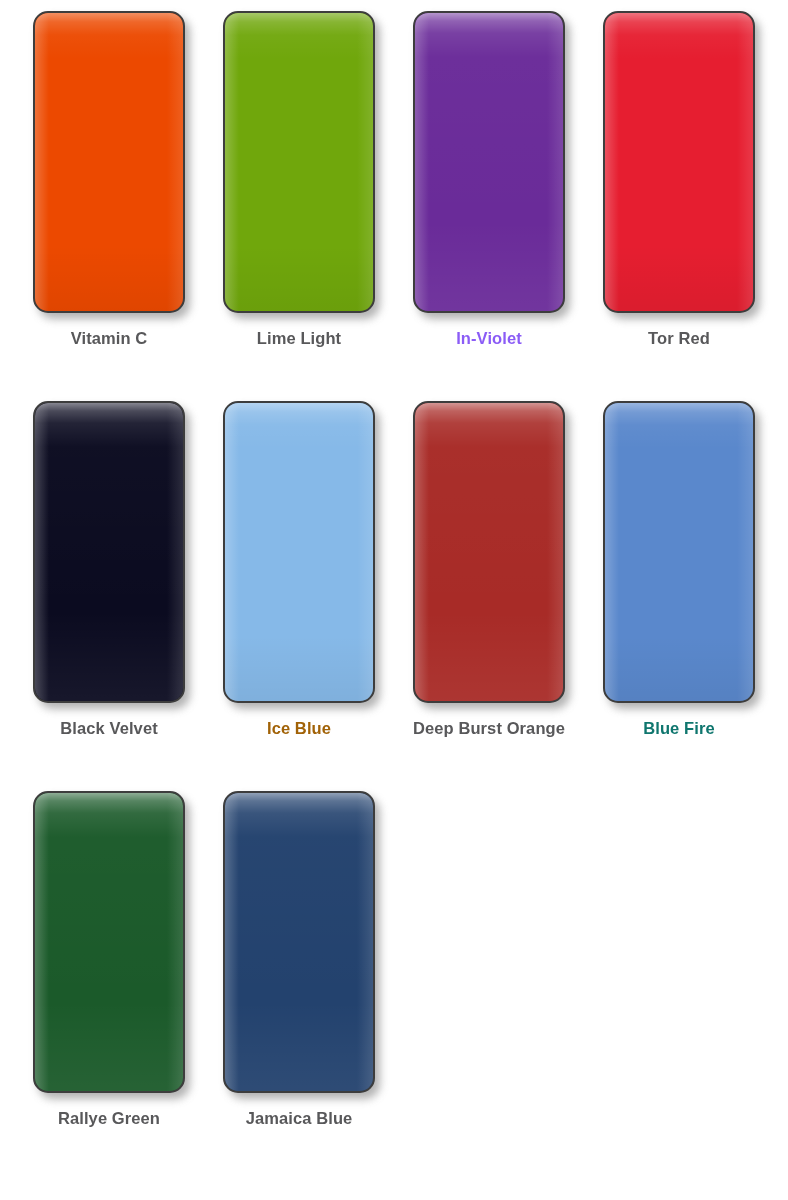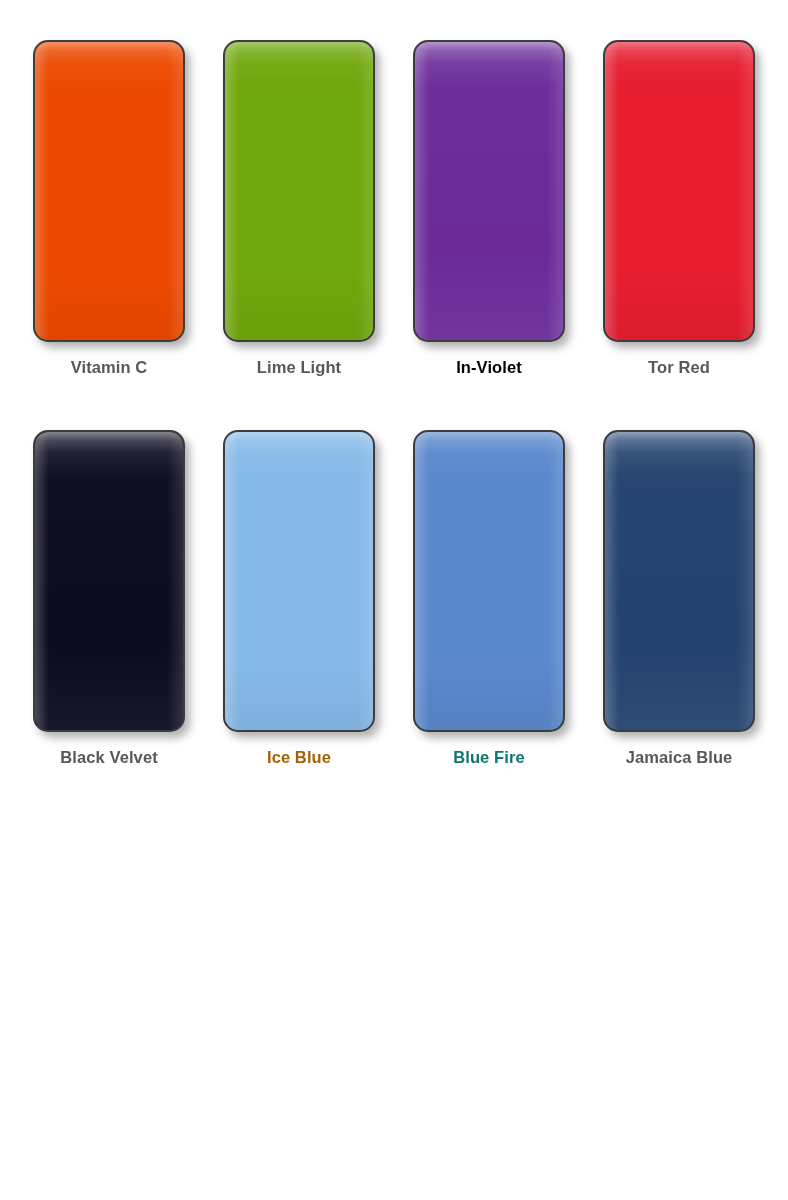--- a/index.html
+++ b/index.html
@@ -19,21 +19,20 @@
   #swatch-grid {
     width: 788px;
     height: 894px;
     box-sizing: border-box;
     display: grid;
     grid-template-columns: repeat(4, 190px);
     grid-template-rows: repeat(3, 390px);
     justify-content: center;
     align-content: start;
     padding-top: 9px;
-    margin-top: 29px;
   }
 
   .swatch-cell {
     width: 190px;
     height: 390px;
     display: flex;
     flex-direction: column;
     align-items: center;
     justify-content: flex-start;
     position: relative;
@@ -150,21 +149,21 @@
       <div class="swatch-label" style="color: rgb(88, 88, 90); text-align: center;">Lime Light</div>
     </div>
     <div class="swatch-cell">
       <div class="chip-wrap">
         <div class="chip-shadow" style="background: rgb(154, 154, 154);"></div>
         <div class="chip dark" style="background-color: rgb(106, 43, 153); border-color: rgb(61, 61, 61);">
           <div class="gloss"></div>
           <div class="edge"></div>
         </div>
       </div>
-      <div class="swatch-label" style="color: #000000;">In-Violet</div>
+      <div class="swatch-label" style="color: #8b5cf6;">In-Violet</div>
     </div>
     <div class="swatch-cell">
       <div class="chip-wrap">
         <div class="chip-shadow" style="background: rgb(154, 154, 154);"></div>
         <div class="chip" style="background-color: rgb(230, 30, 48); border-color: rgb(61, 61, 61);">
           <div class="gloss"></div>
           <div class="edge"></div>
         </div>
       </div>
       <div class="swatch-label" style="color: rgb(88, 88, 90);">Tor Red</div>
@@ -185,30 +184,50 @@
         <div class="chip" style="background-color: rgb(134, 185, 232); border-color: rgb(61, 61, 61);">
           <div class="gloss"></div>
           <div class="edge"></div>
         </div>
       </div>
       <div class="swatch-label" style="color: #a16207;">Ice Blue</div>
     </div>
     <div class="swatch-cell">
       <div class="chip-wrap">
         <div class="chip-shadow" style="background: rgb(154, 154, 154);"></div>
+        <div class="chip dark" style="background-color: rgb(168, 43, 39); border-color: rgb(61, 61, 61);">
+          <div class="gloss"></div>
+          <div class="edge"></div>
+        </div>
+      </div>
+      <div class="swatch-label" style="color: rgb(88, 88, 90);">Deep Burst Orange</div>
+    </div>
+    <div class="swatch-cell">
+      <div class="chip-wrap">
+        <div class="chip-shadow" style="background: rgb(154, 154, 154);"></div>
         <div class="chip" style="background-color: rgb(90, 136, 204); border-color: rgb(61, 61, 61);">
           <div class="gloss"></div>
           <div class="edge"></div>
         </div>
       </div>
       <div class="swatch-label" style="color: #0f766e;">Blue Fire</div>
     </div>
     <div class="swatch-cell">
       <div class="chip-wrap">
         <div class="chip-shadow" style="background: rgb(154, 154, 154);"></div>
+        <div class="chip dark" style="background-color: rgb(27, 90, 42); border-color: rgb(61, 61, 61);">
+          <div class="gloss"></div>
+          <div class="edge"></div>
+        </div>
+      </div>
+      <div class="swatch-label" style="color: rgb(88, 88, 90);">Rallye Green</div>
+    </div>
+    <div class="swatch-cell">
+      <div class="chip-wrap">
+        <div class="chip-shadow" style="background: rgb(154, 154, 154);"></div>
         <div class="chip dark" style="background-color: rgb(35, 66, 110); border-color: rgb(61, 61, 61);">
           <div class="gloss"></div>
           <div class="edge"></div>
         </div>
       </div>
       <div class="swatch-label" style="color: rgb(88, 88, 90);">Jamaica Blue</div>
     </div>
   </div>
 
 </body></html>

